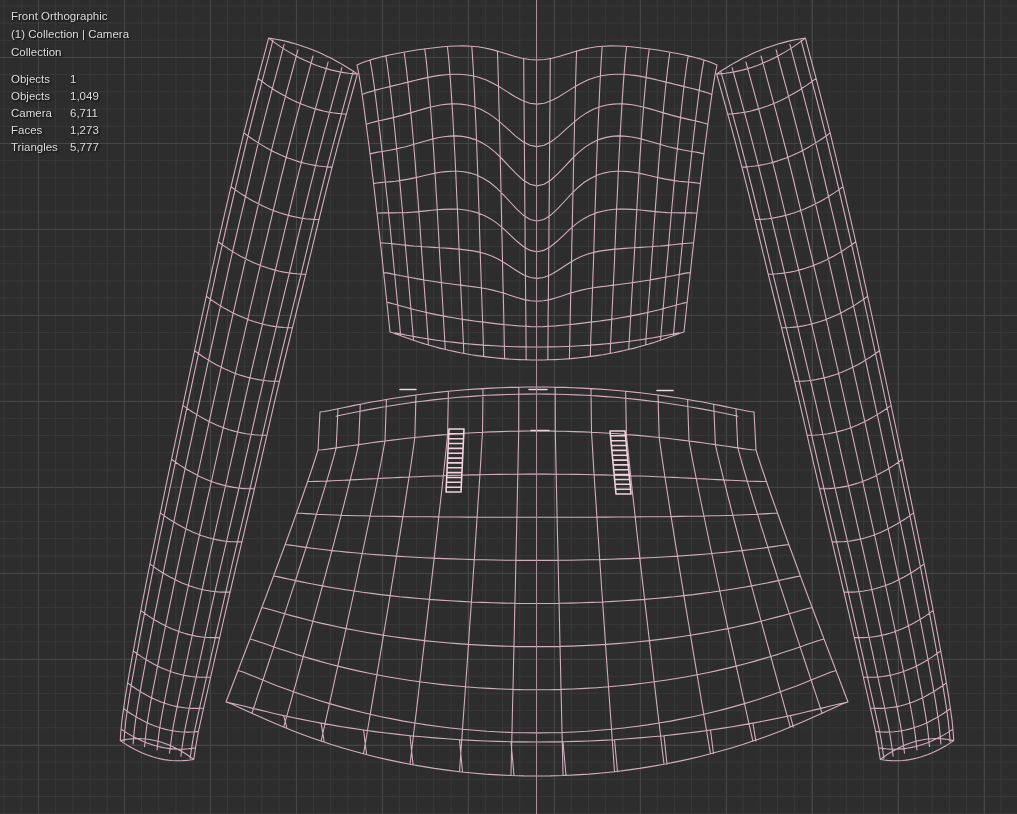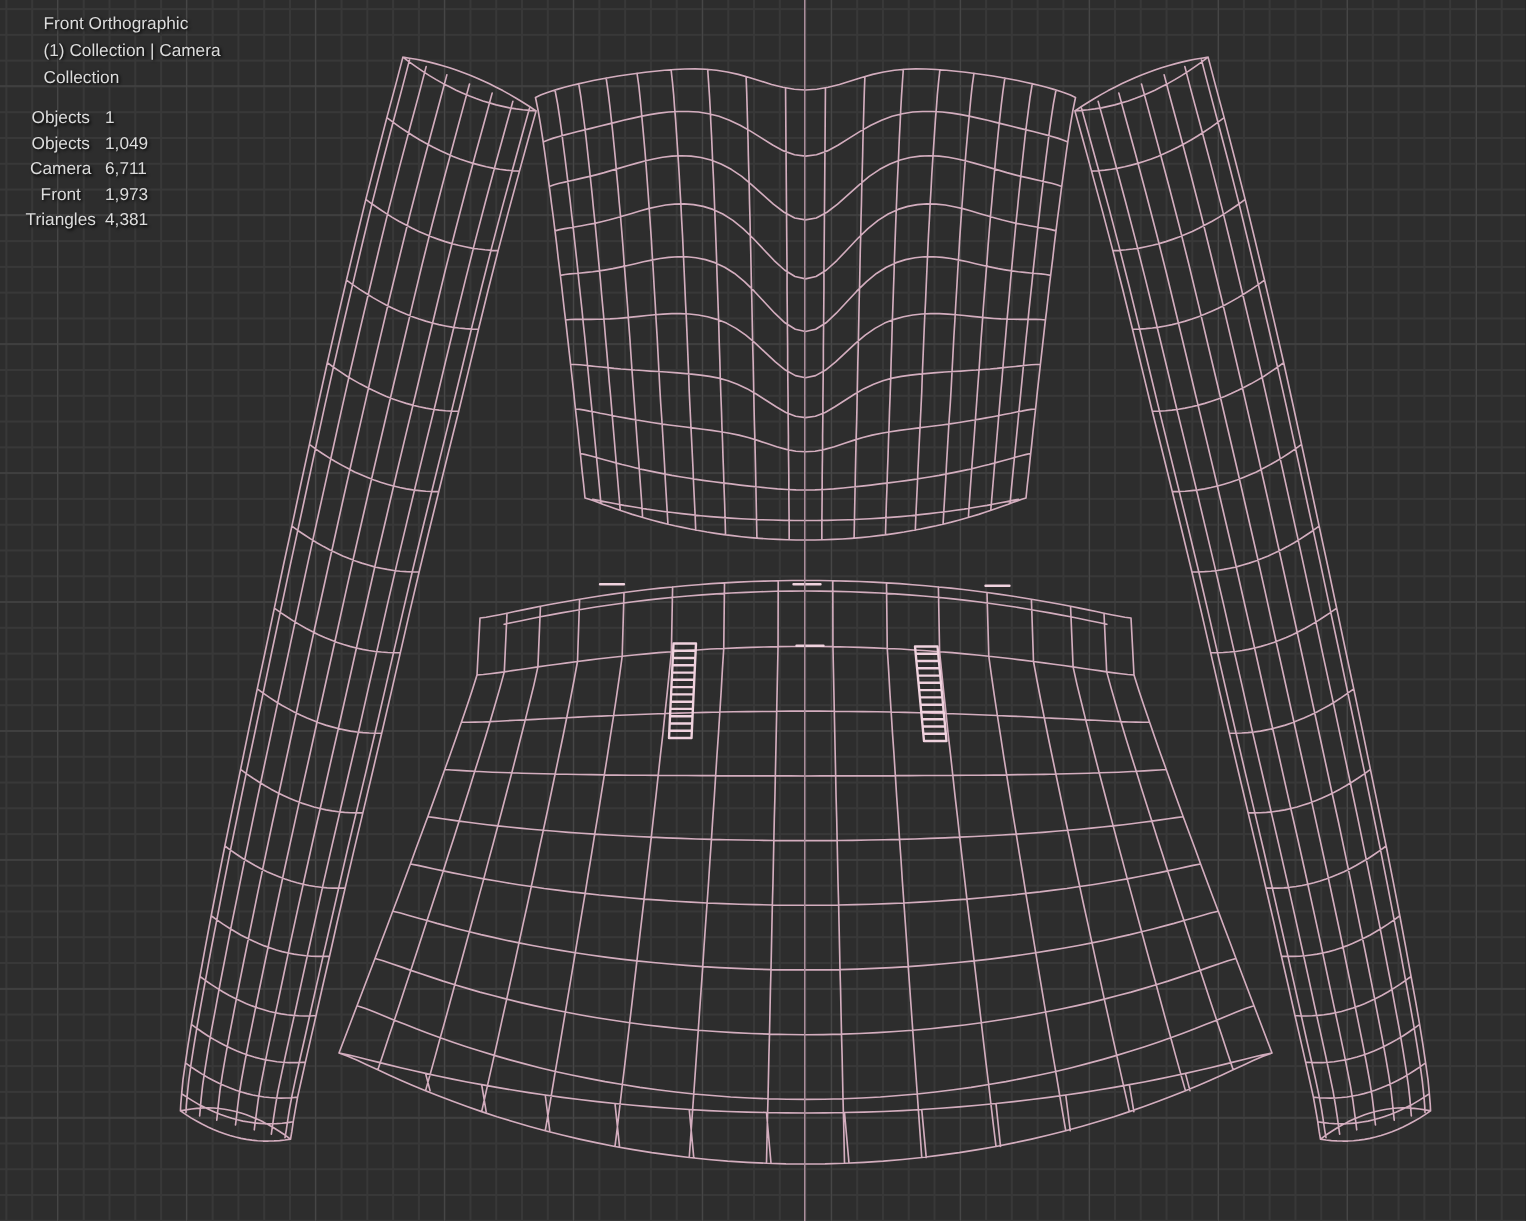--- a/index.html
+++ b/index.html
@@ -20,29 +20,28 @@
   .axis-line{
     position:absolute;top:0;bottom:0;left:536px;width:1.4px;
     pointer-events:none;
   }
   svg.wire{position:absolute;left:0;top:0;}
   .hud{
     position:absolute;left:11px;top:7px;
     font-size:11.5px;line-height:18px;
     text-shadow:1px 1px 2px rgba(0,0,0,.9);
     white-space:nowrap;
-    margin-left:18px;
   }
   .stats{
     position:absolute;left:11px;top:71px;
     font-size:11.5px;line-height:17px;
     text-shadow:1px 1px 2px rgba(0,0,0,.9);
     white-space:nowrap;
   }
-  .srow .slabel{display:inline-block;width:59px;text-align:center;}
+  .srow .slabel{display:inline-block;width:59px;}
 </style>
 </head>
 <body>
 
 <div class="viewport">
 
   <svg class="wire" id="wire" width="1017" height="814" viewBox="0 0 1017 814">
       <g fill="none" stroke-linejoin="round" stroke-linecap="round">
         <path d="M357.0 65.0L360.4 63.4L364.0 62.0L367.9 60.7L372.0 59.4L376.3 58.2L380.8 57.0L385.5 55.9L390.4 54.8L395.5 53.7L400.9 52.7L406.4 51.7L412.1 50.7L418.0 49.8L424.0 49.0L430.2 48.2L436.6 47.5L443.1 46.8L449.8 46.3L456.6 46.0L463.5 45.9L470.5 46.2L477.7 46.8L484.9 48.0L492.2 49.6L499.5 51.7L507.0 54.0L514.4 56.3L521.9 58.2L529.5 59.5L537.0 60.0L544.5 59.5L552.1 58.2L559.6 56.3L567.0 54.0L574.5 51.7L581.8 49.6L589.1 48.0L596.3 46.8L603.5 46.2L610.5 45.9L617.4 46.0L624.2 46.3L630.9 46.8L637.4 47.5L643.8 48.2L650.0 49.0L656.0 49.8L661.9 50.7L667.6 51.7L673.1 52.7L678.5 53.7L683.6 54.8L688.5 55.9L693.2 57.0L697.7 58.2L702.0 59.4L706.1 60.7L710.0 62.0L713.6 63.4L717.0 65.0M362.1 94.6L365.4 93.3L368.9 92.1L372.7 91.0L376.6 89.9L380.8 88.8L385.2 87.7L389.8 86.6L394.6 85.4L399.5 84.2L404.7 82.9L410.1 81.6L415.6 80.2L421.3 78.9L427.2 77.6L433.2 76.4L439.4 75.4L445.8 74.7L452.3 74.3L458.9 74.3L465.6 74.7L472.4 75.8L479.3 77.5L486.3 80.1L493.4 83.5L500.6 87.6L507.8 92.1L515.1 96.7L522.4 100.6L529.7 103.2L537.0 104.1L544.3 103.2L551.6 100.6L558.9 96.7L566.2 92.1L573.4 87.6L580.6 83.5L587.7 80.1L594.7 77.5L601.6 75.8L608.4 74.7L615.1 74.3L621.7 74.3L628.2 74.7L634.6 75.4L640.8 76.4L646.8 77.6L652.7 78.9L658.4 80.2L663.9 81.6L669.3 82.9L674.5 84.2L679.4 85.4L684.2 86.6L688.8 87.7L693.2 88.8L697.4 89.9L701.3 91.0L705.1 92.1L708.6 93.3L711.9 94.6M366.2 124.3L369.4 123.2L372.9 122.2L376.5 121.4L380.4 120.5L384.5 119.6L388.7 118.6L393.2 117.6L397.9 116.4L402.8 115.1L407.8 113.6L413.0 112.1L418.4 110.5L424.0 108.9L429.8 107.3L435.7 106.0L441.7 104.8L447.9 104.1L454.2 103.8L460.7 104.1L467.3 105.0L473.9 106.7L480.7 109.3L487.5 112.9L494.5 117.6L501.4 123.4L508.5 129.7L515.6 136.1L522.7 141.5L529.8 145.3L537.0 146.6L544.2 145.3L551.3 141.5L558.4 136.1L565.5 129.7L572.6 123.4L579.5 117.6L586.5 112.9L593.3 109.3L600.1 106.7L606.7 105.0L613.3 104.1L619.8 103.8L626.1 104.1L632.3 104.8L638.3 106.0L644.2 107.3L650.0 108.9L655.6 110.5L661.0 112.1L666.2 113.6L671.2 115.1L676.1 116.4L680.8 117.6L685.3 118.6L689.5 119.6L693.6 120.5L697.5 121.4L701.1 122.2L704.6 123.2L707.8 124.3M370.0 153.9L373.1 153.1L376.5 152.4L380.1 151.8L383.9 151.2L387.8 150.5L392.0 149.7L396.4 148.9L401.0 147.8L405.7 146.7L410.7 145.3L415.8 143.8L421.1 142.3L426.5 140.7L432.1 139.1L437.9 137.8L443.8 136.7L449.9 136.1L456.1 135.9L462.4 136.4L468.8 137.6L475.3 139.6L481.9 142.7L488.6 146.9L495.4 152.4L502.2 159.0L509.1 166.3L516.1 173.7L523.0 180.0L530.0 184.3L537.0 185.9L544.0 184.3L551.0 180.0L557.9 173.7L564.9 166.3L571.8 159.0L578.6 152.4L585.4 146.9L592.1 142.7L598.7 139.6L605.2 137.6L611.6 136.4L617.9 135.9L624.1 136.1L630.2 136.7L636.1 137.8L641.9 139.1L647.5 140.7L652.9 142.3L658.2 143.8L663.3 145.3L668.3 146.7L673.0 147.8L677.6 148.9L682.0 149.7L686.2 150.5L690.1 151.2L693.9 151.8L697.5 152.4L700.9 153.1L704.0 153.9M373.6 183.6L376.7 183.0L380.0 182.6L383.5 182.3L387.2 182.0L391.1 181.6L395.1 181.2L399.4 180.6L403.9 179.9L408.5 179.1L413.4 178.1L418.4 177.0L423.6 175.8L428.9 174.5L434.4 173.4L440.0 172.3L445.8 171.6L451.8 171.2L457.8 171.2L464.0 171.8L470.3 173.1L476.6 175.1L483.1 178.2L489.7 182.3L496.3 187.7L503.0 194.3L509.7 201.5L516.5 208.8L523.3 215.2L530.2 219.5L537.0 221.0L543.8 219.5L550.7 215.2L557.5 208.8L564.3 201.5L571.0 194.3L577.7 187.7L584.3 182.3L590.9 178.2L597.4 175.1L603.7 173.1L610.0 171.8L616.2 171.2L622.2 171.2L628.2 171.6L634.0 172.3L639.6 173.4L645.1 174.5L650.4 175.8L655.6 177.0L660.6 178.1L665.5 179.1L670.1 179.9L674.6 180.6L678.9 181.2L682.9 181.6L686.8 182.0L690.5 182.3L694.0 182.6L697.3 183.0L700.4 183.6M377.0 213.3L380.1 213.0L383.3 212.9L386.7 212.9L390.3 212.9L394.1 212.9L398.1 212.8L402.3 212.7L406.7 212.6L411.3 212.3L416.0 211.9L420.9 211.4L426.0 210.9L431.2 210.3L436.6 209.8L442.1 209.4L447.8 209.1L453.6 209.1L459.5 209.3L465.5 210.0L471.7 211.2L477.9 212.9L484.3 215.4L490.7 218.9L497.2 223.4L503.7 228.9L510.3 235.1L516.9 241.3L523.6 246.7L530.3 250.4L537.0 251.8L543.7 250.4L550.4 246.7L557.1 241.3L563.7 235.1L570.3 228.9L576.8 223.4L583.3 218.9L589.7 215.4L596.1 212.9L602.3 211.2L608.5 210.0L614.5 209.3L620.4 209.1L626.2 209.1L631.9 209.4L637.4 209.8L642.8 210.3L648.0 210.9L653.1 211.4L658.0 211.9L662.7 212.3L667.3 212.6L671.7 212.7L675.9 212.8L679.9 212.9L683.7 212.9L687.3 212.9L690.7 212.9L693.9 213.0L697.0 213.3M380.4 243.0L383.3 243.0L386.5 243.2L389.9 243.5L393.4 243.9L397.1 244.3L401.1 244.7L405.2 245.1L409.4 245.6L413.9 246.0L418.5 246.3L423.3 246.7L428.3 247.0L433.4 247.4L438.7 247.7L444.1 248.0L449.6 248.4L455.3 248.9L461.1 249.4L467.0 250.1L473.0 250.9L479.2 252.1L485.4 253.8L491.6 256.1L498.0 259.1L504.4 262.8L510.9 267.0L517.4 271.2L523.9 275.0L530.4 277.5L537.0 278.4L543.6 277.5L550.1 275.0L556.6 271.2L563.1 267.0L569.6 262.8L576.0 259.1L582.4 256.1L588.6 253.8L594.8 252.1L601.0 250.9L607.0 250.1L612.9 249.4L618.7 248.9L624.4 248.4L629.9 248.0L635.3 247.7L640.6 247.4L645.7 247.0L650.7 246.7L655.5 246.3L660.1 246.0L664.6 245.6L668.8 245.1L672.9 244.7L676.9 244.3L680.6 243.9L684.1 243.5L687.5 243.2L690.7 243.0L693.6 243.0M383.7 272.7L386.6 272.9L389.7 273.4L392.9 274.1L396.4 274.7L400.1 275.5L403.9 276.2L407.9 277.0L412.1 277.8L416.5 278.6L421.0 279.4L425.7 280.2L430.6 281.0L435.6 281.8L440.7 282.6L446.0 283.3L451.5 284.0L457.0 284.7L462.7 285.4L468.5 286.2L474.4 286.9L480.4 287.8L486.4 288.8L492.6 290.1L498.8 291.7L505.1 293.6L511.4 295.7L517.8 297.8L524.2 299.6L530.6 300.8L537.0 301.2L543.4 300.8L549.8 299.6L556.2 297.8L562.6 295.7L568.9 293.6L575.2 291.7L581.4 290.1L587.6 288.8L593.6 287.8L599.6 286.9L605.5 286.2L611.3 285.4L617.0 284.7L622.5 284.0L628.0 283.3L633.3 282.6L638.4 281.8L643.4 281.0L648.3 280.2L653.0 279.4L657.5 278.6L661.9 277.8L666.1 277.0L670.1 276.2L673.9 275.5L677.6 274.7L681.1 274.1L684.3 273.4L687.4 272.9L690.3 272.7M386.9 302.3L389.7 302.9L392.7 303.7L395.9 304.5L399.3 305.5L402.9 306.5L406.7 307.5L410.6 308.6L414.7 309.7L419.0 310.7L423.4 311.8L428.0 312.9L432.8 313.9L437.7 314.9L442.7 315.9L447.9 316.9L453.3 317.8L458.7 318.7L464.3 319.6L469.9 320.4L475.7 321.2L481.6 321.9L487.5 322.6L493.5 323.4L499.6 324.1L505.7 324.7L511.9 325.3L518.2 325.9L524.4 326.3L530.7 326.6L537.0 326.7L543.3 326.6L549.6 326.3L555.8 325.9L562.1 325.3L568.3 324.7L574.4 324.1L580.5 323.4L586.5 322.6L592.4 321.9L598.3 321.2L604.1 320.4L609.7 319.6L615.3 318.7L620.7 317.8L626.1 316.9L631.3 315.9L636.3 314.9L641.2 313.9L646.0 312.9L650.6 311.8L655.0 310.7L659.3 309.7L663.4 308.6L667.3 307.5L671.1 306.5L674.7 305.5L678.1 304.5L681.3 303.7L684.3 302.9L687.1 302.3M390.0 332.0L392.8 332.8L395.8 333.9L398.9 335.0L402.2 336.3L405.7 337.5L409.4 338.8L413.3 340.2L417.3 341.5L421.5 342.9L425.8 344.2L430.3 345.5L435.0 346.8L439.8 348.1L444.7 349.3L449.8 350.5L455.0 351.6L460.3 352.7L465.8 353.7L471.3 354.7L477.0 355.6L482.7 356.4L488.5 357.1L494.4 357.8L500.4 358.4L506.4 358.9L512.5 359.3L518.6 359.6L524.7 359.8L530.8 360.0L537.0 360.0L543.2 360.0L549.3 359.8L555.4 359.6L561.5 359.3L567.6 358.9L573.6 358.4L579.6 357.8L585.5 357.1L591.3 356.4L597.0 355.6L602.7 354.7L608.2 353.7L613.7 352.7L619.0 351.6L624.2 350.5L629.3 349.3L634.2 348.1L639.0 346.8L643.7 345.5L648.2 344.2L652.5 342.9L656.7 341.5L660.7 340.2L664.6 338.8L668.3 337.5L671.8 336.3L675.1 335.0L678.2 333.9L681.2 332.8L684.0 332.0M357.0 65.0L358.8 73.9L360.3 82.8L361.7 91.7L363.0 100.6L364.2 109.5L365.4 118.4L366.6 127.2L367.7 136.1L368.9 145.0L370.0 153.9L371.1 162.8L372.1 171.7L373.2 180.6L374.3 189.5L375.3 198.5L376.3 207.4L377.4 216.3L378.4 225.2L379.4 234.1L380.4 243.0L381.4 251.9L382.4 260.8L383.3 269.7L384.3 278.6L385.3 287.5L386.2 296.4L387.2 305.3L388.1 314.2L389.1 323.1L390.0 332.0M370.0 60.0L371.7 69.1L373.1 78.2L374.4 87.4L375.5 96.5L376.7 105.7L377.8 114.8L378.9 124.0L380.0 133.1L381.0 142.3L382.1 151.5L383.1 160.7L384.1 169.9L385.1 179.1L386.0 188.3L387.0 197.5L388.0 206.7L388.9 216.0L389.9 225.2L390.8 234.5L391.7 243.7L392.6 253.0L393.5 262.2L394.4 271.3L395.3 280.5L396.2 289.7L397.1 298.9L398.0 308.1L398.9 317.3L399.8 326.5L400.6 335.7M385.8 55.8L387.3 65.0L388.5 74.2L389.7 83.5L390.8 92.7L391.8 102.0L392.8 111.3L393.8 120.6L394.8 130.0L395.7 139.4L396.7 148.8L397.6 158.3L398.5 167.8L399.4 177.4L400.3 187.0L401.1 196.6L402.0 206.3L402.9 216.0L403.7 225.7L404.6 235.4L405.4 245.2L406.2 254.9L407.1 264.4L407.9 273.9L408.7 283.4L409.5 292.8L410.3 302.3L411.1 311.8L411.9 321.3L412.7 330.8L413.5 340.3M404.1 52.1L405.4 61.1L406.5 70.1L407.5 79.1L408.5 88.2L409.4 97.3L410.3 106.5L411.1 115.9L412.0 125.3L412.8 134.8L413.7 144.5L414.5 154.2L415.3 164.1L416.0 174.1L416.8 184.2L417.6 194.4L418.4 204.7L419.1 215.1L419.9 225.5L420.6 236.0L421.3 246.6L422.1 257.1L422.8 266.9L423.5 276.6L424.2 286.4L424.9 296.2L425.7 305.9L426.4 315.7L427.1 325.4L427.8 335.2L428.4 345.0M424.7 48.9L425.9 57.4L426.8 65.9L427.6 74.5L428.4 83.3L429.2 92.1L430.0 101.1L430.7 110.2L431.4 119.6L432.1 129.2L432.8 139.0L433.5 149.0L434.2 159.2L434.8 169.7L435.5 180.4L436.1 191.2L436.8 202.3L437.4 213.5L438.1 224.8L438.7 236.2L439.3 247.7L439.9 259.3L440.5 269.3L441.2 279.3L441.8 289.3L442.4 299.3L443.0 309.4L443.5 319.4L444.1 329.4L444.7 339.4L445.3 349.4M447.4 46.5L448.3 54.8L449.1 63.1L449.7 71.6L450.4 80.1L451.0 88.9L451.6 97.8L452.2 106.9L452.8 116.3L453.3 126.0L453.9 135.9L454.4 146.2L455.0 156.7L455.5 167.5L456.0 178.5L456.5 189.9L457.0 201.4L457.6 213.1L458.1 225.0L458.6 237.1L459.1 249.2L459.5 261.3L460.0 271.6L460.5 281.8L461.0 292.0L461.5 302.2L462.0 312.4L462.4 322.7L462.9 332.9L463.4 343.1L463.8 353.4M471.8 46.3L472.4 55.1L473.0 64.1L473.5 73.0L473.9 82.1L474.4 91.3L474.8 100.7L475.2 110.2L475.7 120.0L476.1 129.9L476.5 140.1L476.9 150.5L477.3 161.1L477.7 171.9L478.0 183.0L478.4 194.2L478.8 205.6L479.2 217.2L479.5 228.8L479.9 240.6L480.2 252.4L480.6 264.2L481.0 274.4L481.3 284.6L481.7 294.7L482.0 304.9L482.4 315.1L482.7 325.5L483.1 335.8L483.4 346.2L483.7 356.5M497.4 51.1L497.8 61.6L498.1 72.2L498.4 82.8L498.7 93.4L498.9 103.9L499.2 114.5L499.5 125.1L499.7 135.7L500.0 146.4L500.2 157.0L500.5 167.6L500.7 178.1L500.9 188.7L501.2 199.3L501.4 209.8L501.6 220.3L501.8 230.7L502.1 241.1L502.3 251.4L502.5 261.6L502.7 271.8L502.9 280.9L503.2 290.0L503.4 299.1L503.6 308.1L503.8 317.7L504.0 328.0L504.2 338.2L504.4 348.5L504.6 358.7M523.7 58.6L523.8 71.5L523.9 84.3L524.0 97.1L524.1 109.7L524.2 122.2L524.3 134.5L524.4 146.6L524.5 158.4L524.6 170.0L524.7 181.2L524.7 192.2L524.8 202.8L524.9 213.0L525.0 223.0L525.1 232.6L525.1 241.8L525.2 250.7L525.3 259.3L525.4 267.6L525.4 275.7L525.5 283.5L525.6 290.6L525.6 297.6L525.7 304.5L525.8 311.3L525.9 319.7L525.9 329.7L526.0 339.8L526.1 349.8L526.1 359.9M550.3 58.6L550.2 71.5L550.1 84.3L550.0 97.1L549.9 109.7L549.8 122.2L549.7 134.5L549.6 146.6L549.5 158.4L549.4 170.0L549.3 181.2L549.3 192.2L549.2 202.8L549.1 213.0L549.0 223.0L548.9 232.6L548.9 241.8L548.8 250.7L548.7 259.3L548.6 267.6L548.6 275.7L548.5 283.5L548.4 290.6L548.4 297.6L548.3 304.5L548.2 311.3L548.1 319.7L548.1 329.7L548.0 339.8L547.9 349.8L547.9 359.9M576.6 51.1L576.2 61.6L575.9 72.2L575.6 82.8L575.3 93.4L575.1 103.9L574.8 114.5L574.5 125.1L574.3 135.7L574.0 146.4L573.8 157.0L573.5 167.6L573.3 178.1L573.1 188.7L572.8 199.3L572.6 209.8L572.4 220.3L572.2 230.7L571.9 241.1L571.7 251.4L571.5 261.6L571.3 271.8L571.1 280.9L570.8 290.0L570.6 299.1L570.4 308.1L570.2 317.7L570.0 328.0L569.8 338.2L569.6 348.5L569.4 358.7M602.2 46.3L601.6 55.1L601.0 64.1L600.5 73.0L600.1 82.1L599.6 91.3L599.2 100.7L598.8 110.2L598.3 120.0L597.9 129.9L597.5 140.1L597.1 150.5L596.7 161.1L596.3 171.9L596.0 183.0L595.6 194.2L595.2 205.6L594.8 217.2L594.5 228.8L594.1 240.6L593.8 252.4L593.4 264.2L593.0 274.4L592.7 284.6L592.3 294.7L592.0 304.9L591.6 315.1L591.3 325.5L590.9 335.8L590.6 346.2L590.3 356.5M626.6 46.5L625.7 54.8L624.9 63.1L624.3 71.6L623.6 80.1L623.0 88.9L622.4 97.8L621.8 106.9L621.2 116.3L620.7 126.0L620.1 135.9L619.6 146.2L619.0 156.7L618.5 167.5L618.0 178.5L617.5 189.9L617.0 201.4L616.4 213.1L615.9 225.0L615.4 237.1L614.9 249.2L614.5 261.3L614.0 271.6L613.5 281.8L613.0 292.0L612.5 302.2L612.0 312.4L611.6 322.7L611.1 332.9L610.6 343.1L610.2 353.4M649.3 48.9L648.1 57.4L647.2 65.9L646.4 74.5L645.6 83.3L644.8 92.1L644.0 101.1L643.3 110.2L642.6 119.6L641.9 129.2L641.2 139.0L640.5 149.0L639.8 159.2L639.2 169.7L638.5 180.4L637.9 191.2L637.2 202.3L636.6 213.5L635.9 224.8L635.3 236.2L634.7 247.7L634.1 259.3L633.5 269.3L632.8 279.3L632.2 289.3L631.6 299.3L631.0 309.4L630.5 319.4L629.9 329.4L629.3 339.4L628.7 349.4M669.9 52.1L668.6 61.1L667.5 70.1L666.5 79.1L665.5 88.2L664.6 97.3L663.7 106.5L662.9 115.9L662.0 125.3L661.2 134.8L660.3 144.5L659.5 154.2L658.7 164.1L658.0 174.1L657.2 184.2L656.4 194.4L655.6 204.7L654.9 215.1L654.1 225.5L653.4 236.0L652.7 246.6L651.9 257.1L651.2 266.9L650.5 276.6L649.8 286.4L649.1 296.2L648.3 305.9L647.6 315.7L646.9 325.4L646.2 335.2L645.6 345.0M688.2 55.8L686.7 65.0L685.5 74.2L684.3 83.5L683.2 92.7L682.2 102.0L681.2 111.3L680.2 120.6L679.2 130.0L678.3 139.4L677.3 148.8L676.4 158.3L675.5 167.8L674.6 177.4L673.7 187.0L672.9 196.6L672.0 206.3L671.1 216.0L670.3 225.7L669.4 235.4L668.6 245.2L667.8 254.9L666.9 264.4L666.1 273.9L665.3 283.4L664.5 292.8L663.7 302.3L662.9 311.8L662.1 321.3L661.3 330.8L660.5 340.3M704.0 60.0L702.3 69.1L700.9 78.2L699.6 87.4L698.5 96.5L697.3 105.7L696.2 114.8L695.1 124.0L694.0 133.1L693.0 142.3L691.9 151.5L690.9 160.7L689.9 169.9L688.9 179.1L688.0 188.3L687.0 197.5L686.0 206.7L685.1 216.0L684.1 225.2L683.2 234.5L682.3 243.7L681.4 253.0L680.5 262.2L679.6 271.3L678.7 280.5L677.8 289.7L676.9 298.9L676.0 308.1L675.1 317.3L674.2 326.5L673.4 335.7M717.0 65.0L715.2 73.9L713.7 82.8L712.3 91.7L711.0 100.6L709.8 109.5L708.6 118.4L707.4 127.2L706.3 136.1L705.1 145.0L704.0 153.9L702.9 162.8L701.9 171.7L700.8 180.6L699.7 189.5L698.7 198.5L697.7 207.4L696.6 216.3L695.6 225.2L694.6 234.1L693.6 243.0L692.6 251.9L691.6 260.8L690.7 269.7L689.7 278.6L688.7 287.5L687.8 296.4L686.8 305.3L685.9 314.2L684.9 323.1L684.0 332.0M395.1 332.9L398.8 333.6L402.7 334.4L406.9 335.2L411.3 336.0L416.0 336.9L420.8 337.7L425.9 338.5L431.2 339.4L436.8 340.2L442.5 341.0L448.4 341.7L454.5 342.4L460.7 343.1L467.2 343.8L473.7 344.4L480.4 344.9L487.2 345.4L494.1 345.8L501.1 346.2L508.2 346.5L515.4 346.7L522.5 346.9L529.8 347.0L537.0 347.0L544.2 347.0L551.5 346.9L558.6 346.7L565.8 346.5L572.9 346.2L579.9 345.8L586.8 345.4L593.6 344.9L600.3 344.4L606.8 343.8L613.3 343.1L619.5 342.4L625.6 341.7L631.5 341.0L637.2 340.2L642.8 339.4L648.1 338.5L653.2 337.7L658.0 336.9L662.7 336.0L667.1 335.2L671.3 334.4L675.2 333.6L678.9 332.9" stroke="#dcb4c6" stroke-width="1.1" opacity="0.95"></path>
       </g>
@@ -65,16 +64,16 @@
   <div class="hud" style="color: rgb(220, 220, 220);">
     <div>Front Orthographic</div>
     <div>(1) Collection | Camera</div>
     <div>Collection</div>
   </div>
 
   <div class="stats" style="color: rgb(220, 220, 220);">
     <div class="srow"><span class="slabel">Objects</span><span class="sval">1</span></div>
     <div class="srow"><span class="slabel">Objects</span><span class="sval">1,049</span></div>
     <div class="srow"><span class="slabel">Camera</span><span class="sval">6,711</span></div>
-    <div class="srow"><span class="slabel">Front</span><span class="sval">1,973</span></div>
-    <div class="srow"><span class="slabel">Triangles</span><span class="sval">4,381</span></div>
+    <div class="srow"><span class="slabel">Faces</span><span class="sval">1,273</span></div>
+    <div class="srow"><span class="slabel">Triangles</span><span class="sval">5,777</span></div>
   </div>
 </div>
 
 </body></html>

